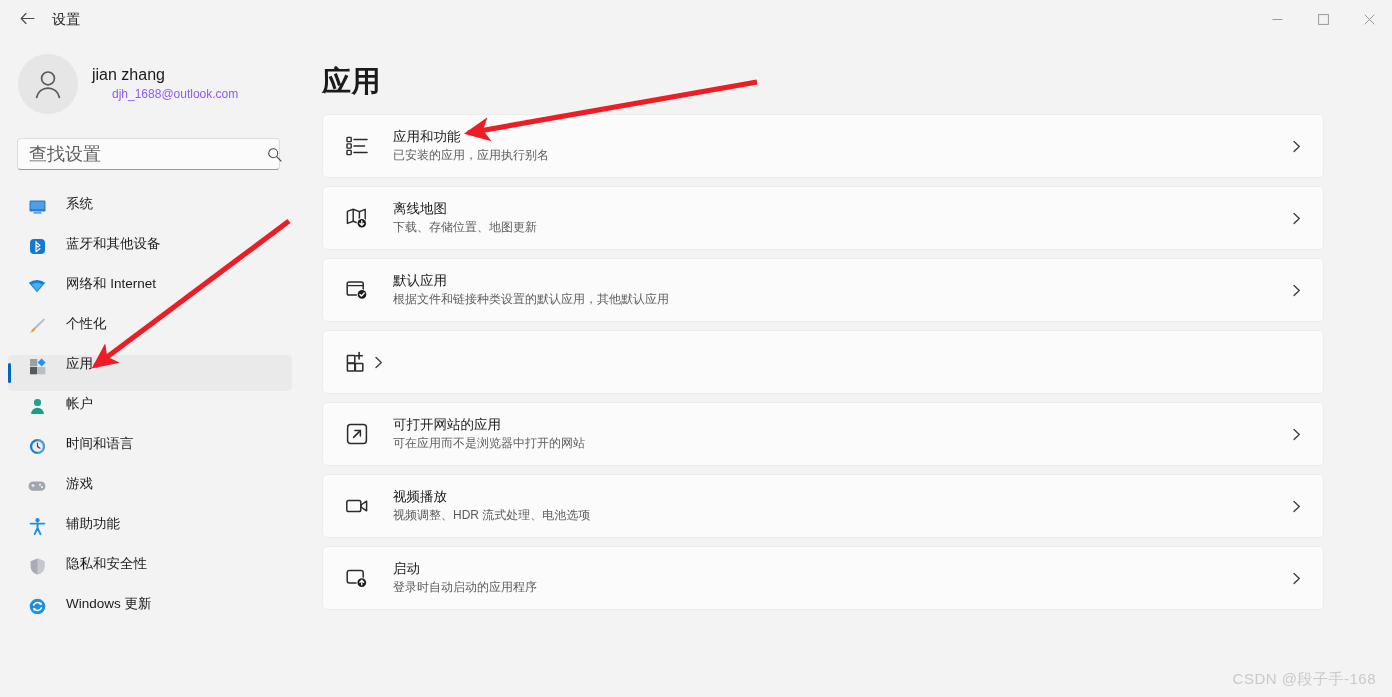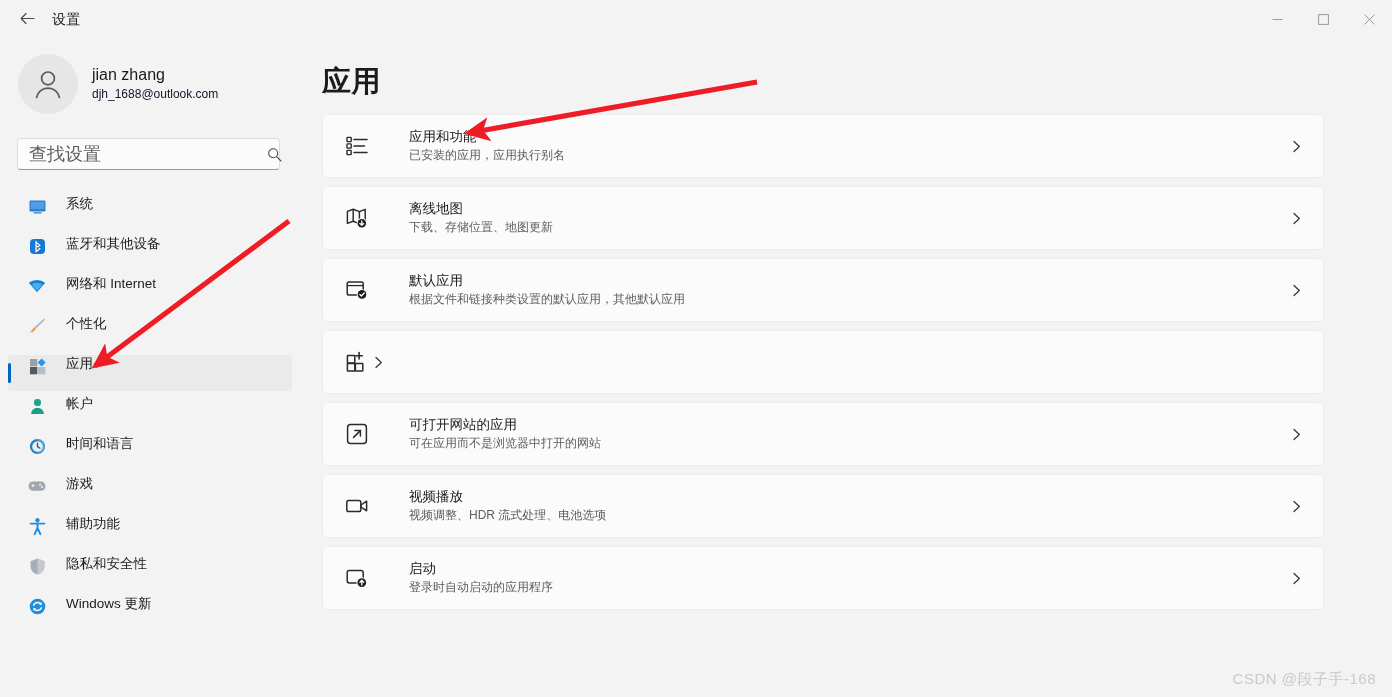--- a/index.html
+++ b/index.html
@@ -45,21 +45,21 @@
     display: flex; align-items: center; height: 62px;
     margin: 13px 0 0 18px; cursor: pointer;
   }
   .avatar {
     width: 60px; height: 60px; border-radius: 50%;
     background: #e6e6e6; display: flex; align-items: center;
     justify-content: center; flex: none;
   }
   .profile-text { margin-left: 14px; }
   .profile-name { font-size: 16px; color: #1b1b1b; line-height: 19px; }
-  .profile-mail { font-size: 12px; color: #0f172a; line-height: 17px; margin-top: 2px; }
+  .profile-mail { font-size: 12px; color: #8b5cf6; line-height: 17px; margin-top: 2px; margin-left: 20px; }
 
   .search-wrap {
     position: absolute; left: 17px; top: 98px;
     width: 263px; height: 32px;
     background: #fbfbfb; border: 1px solid #dcdcdc;
     border-bottom-color: #999; border-radius: 4px;
     display: flex; align-items: center;
   }
   .search-input {
     flex: 1; border: none; outline: none; background: transparent;
@@ -93,21 +93,21 @@
     font-size: 29px; font-weight: 600; color: #1b1b1b; letter-spacing: .5px;
   }
   .cards { position: absolute; left: 22px; top: 74px; width: 1002px; }
   .card {
     position: relative; display: flex; align-items: center;
     height: 64px; background: #fbfbfb;
     border: 1px solid #ececec; border-radius: 5px;
     margin-bottom: 8px; padding-left: 19px; cursor: pointer;
   }
   .card-ico { width: 30px; flex: none; display: flex; align-items: center; justify-content: center; }
-  .card-text { margin-left: 37px; flex: 1; }
+  .card-text { margin-left: 21px; flex: 1; }
   .card-title { font-size: 13.5px; color: #1b1b1b; line-height: 18px; }
   .card-sub { font-size: 12px; color: #5d5d5d; line-height: 17px; margin-top: 1px; }
   .chevron { margin-right: 20px; display: flex; }
 
   
   .annotations {
     position: absolute; left: 0; top: 0; width: 1392px; height: 697px;
     pointer-events: none;
   }
   

